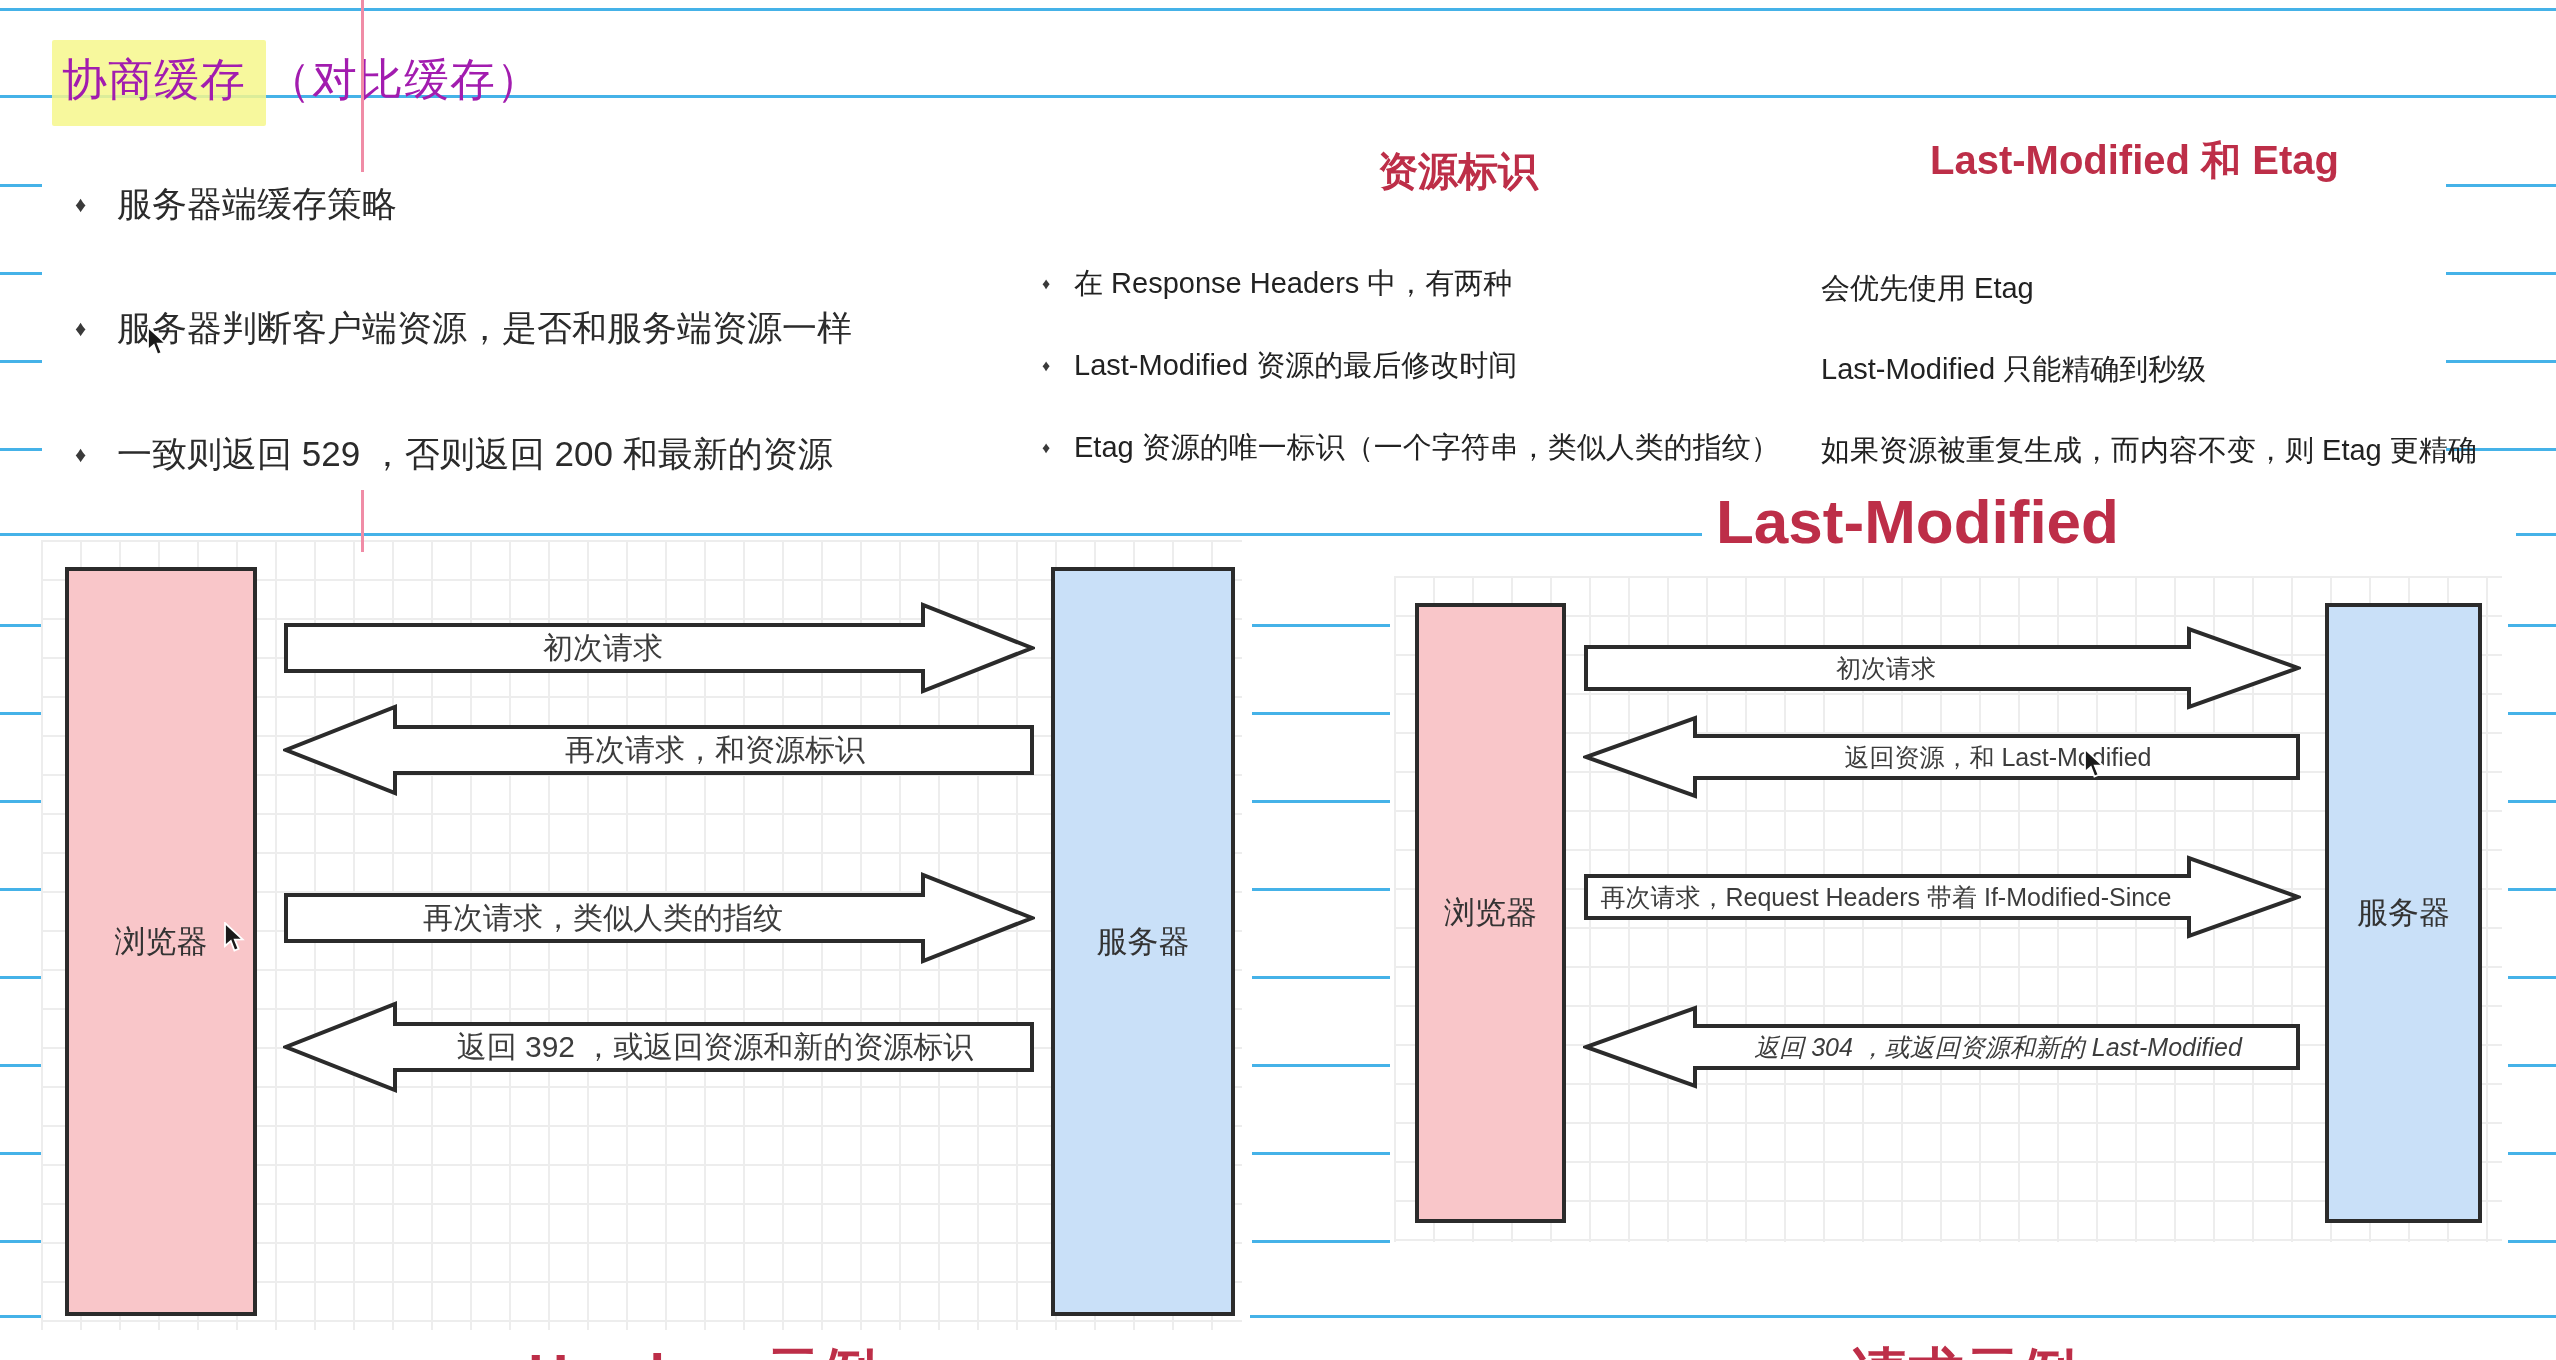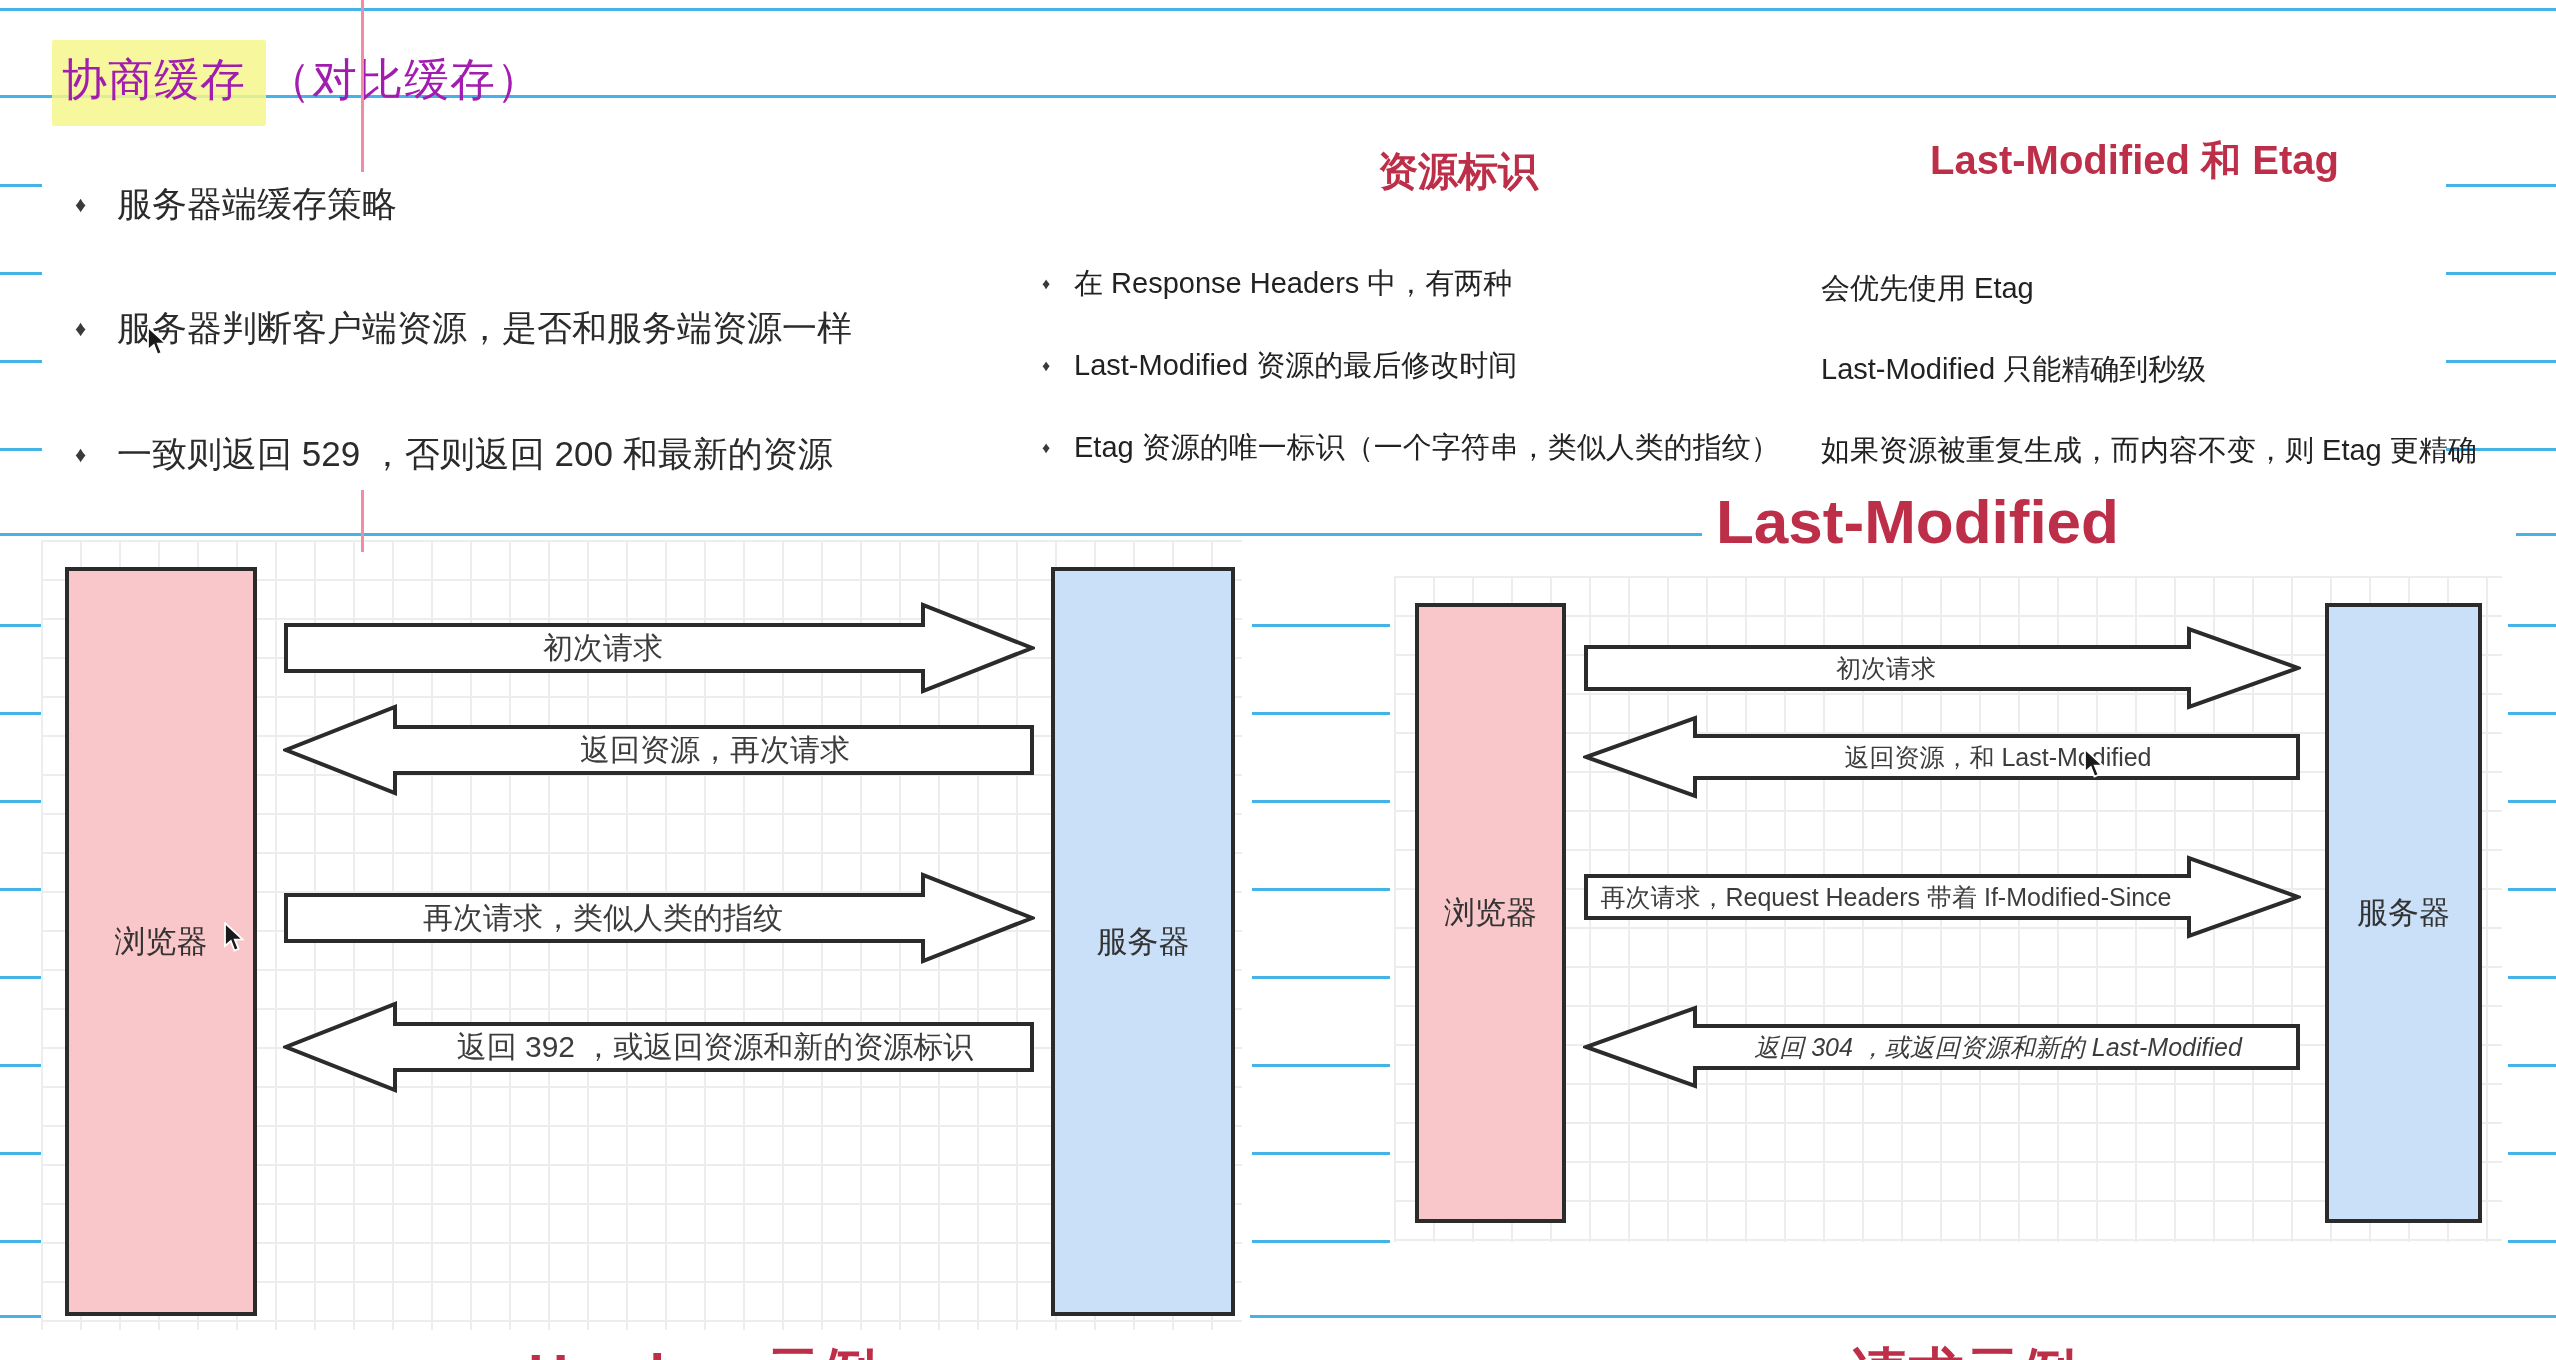--- a/index.html
+++ b/index.html
@@ -163,21 +163,21 @@
   <div class="block-arrow al-left dir-right" style="left:283px;top:602px;width:752px;height:92px;">
       <svg class="arrow-svg" width="752" height="92" viewBox="0 0 752 92">
         <polygon points="3,23 640,23 640,3 749,46 640,89 640,69 3,69" fill="#ffffff" stroke="var(--box-border)" stroke-width="4" stroke-linejoin="miter"></polygon>
       </svg>
     <div class="arrow-label">初次请求</div>
   </div>
   <div class="block-arrow al-left dir-left" style="left:283px;top:704px;width:752px;height:92px;">
       <svg class="arrow-svg" width="752" height="92" viewBox="0 0 752 92">
         <polygon points="749,23 112,23 112,3 3,46 112,89 112,69 749,69" fill="#ffffff" stroke="var(--box-border)" stroke-width="4" stroke-linejoin="miter"></polygon>
       </svg>
-    <div class="arrow-label">返回资源，再次请求</div>
+    <div class="arrow-label">再次请求，和资源标识</div>
   </div>
   <div class="block-arrow al-left dir-right" style="left:283px;top:872px;width:752px;height:92px;">
       <svg class="arrow-svg" width="752" height="92" viewBox="0 0 752 92">
         <polygon points="3,23 640,23 640,3 749,46 640,89 640,69 3,69" fill="#ffffff" stroke="var(--box-border)" stroke-width="4" stroke-linejoin="miter"></polygon>
       </svg>
     <div class="arrow-label">再次请求，类似人类的指纹</div>
   </div>
   <div class="block-arrow al-left dir-left" style="left:283px;top:1001px;width:752px;height:92px;">
       <svg class="arrow-svg" width="752" height="92" viewBox="0 0 752 92">
         <polygon points="749,23 112,23 112,3 3,46 112,89 112,69 749,69" fill="#ffffff" stroke="var(--box-border)" stroke-width="4" stroke-linejoin="miter"></polygon>

